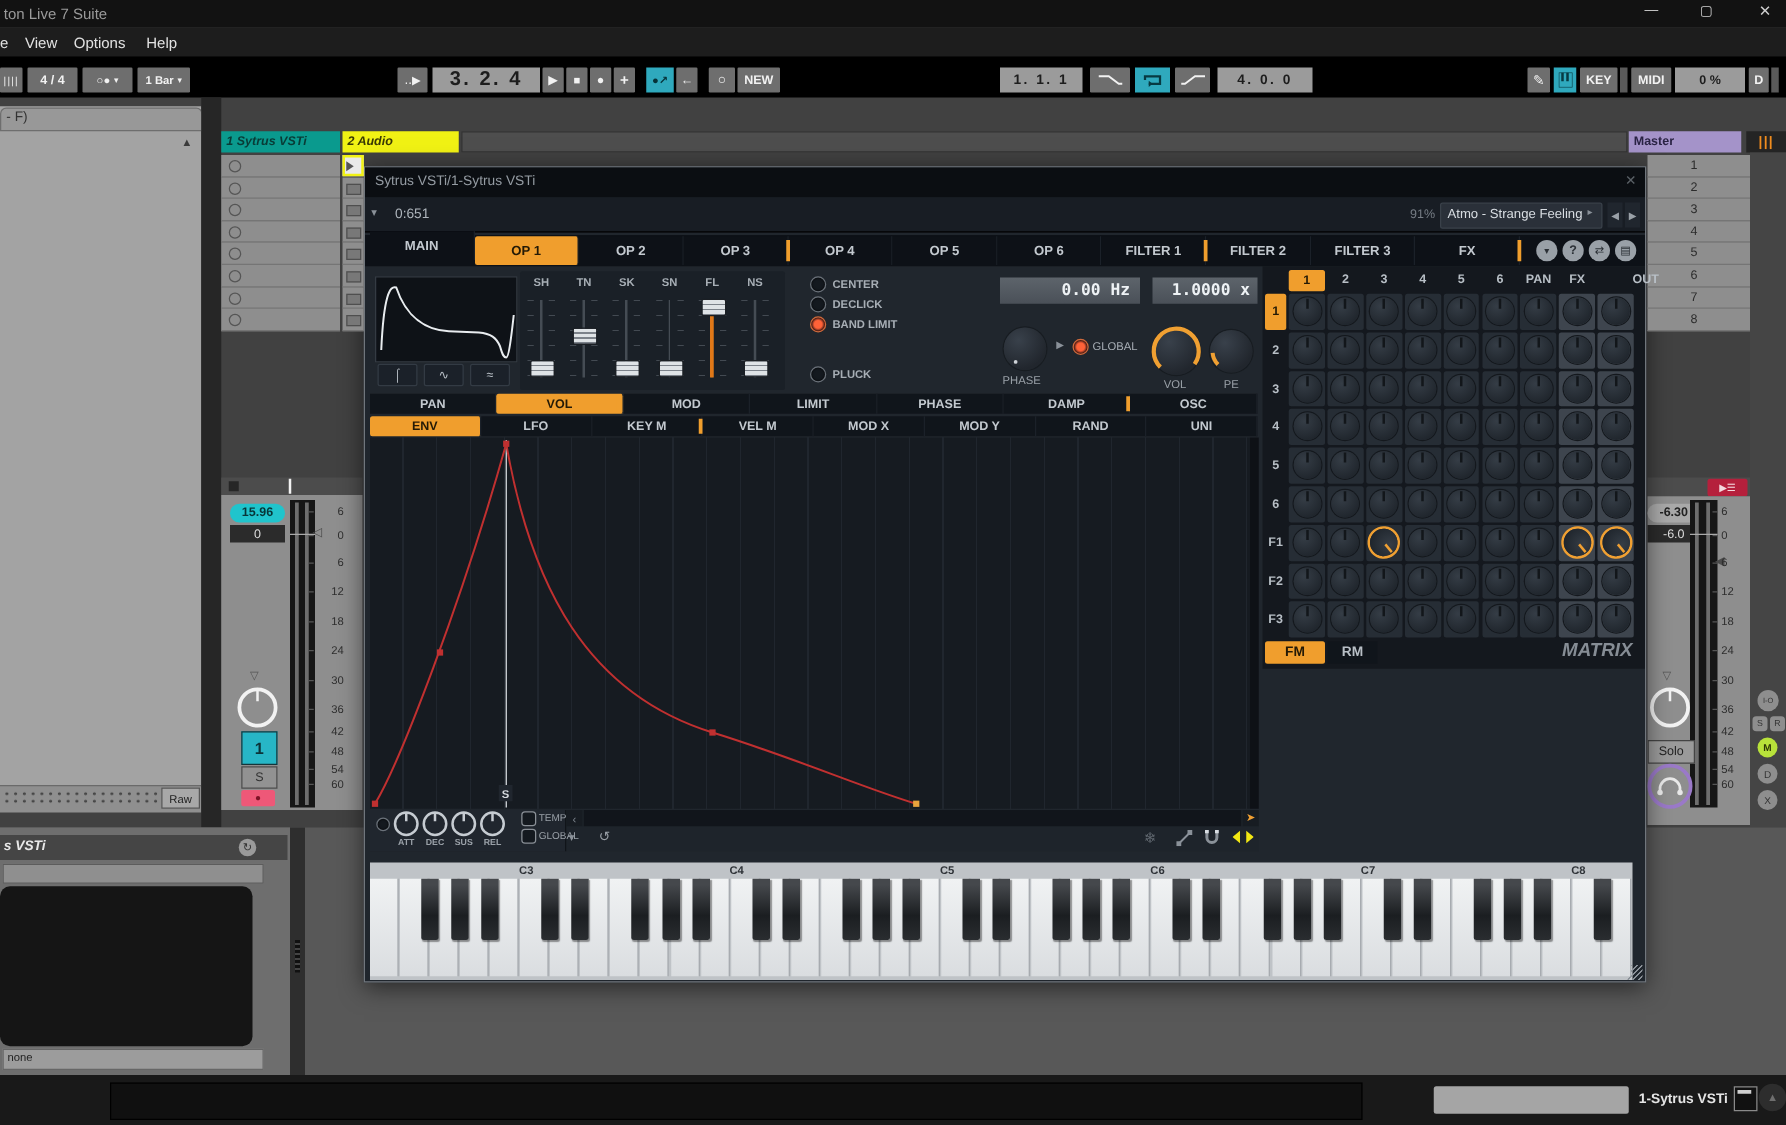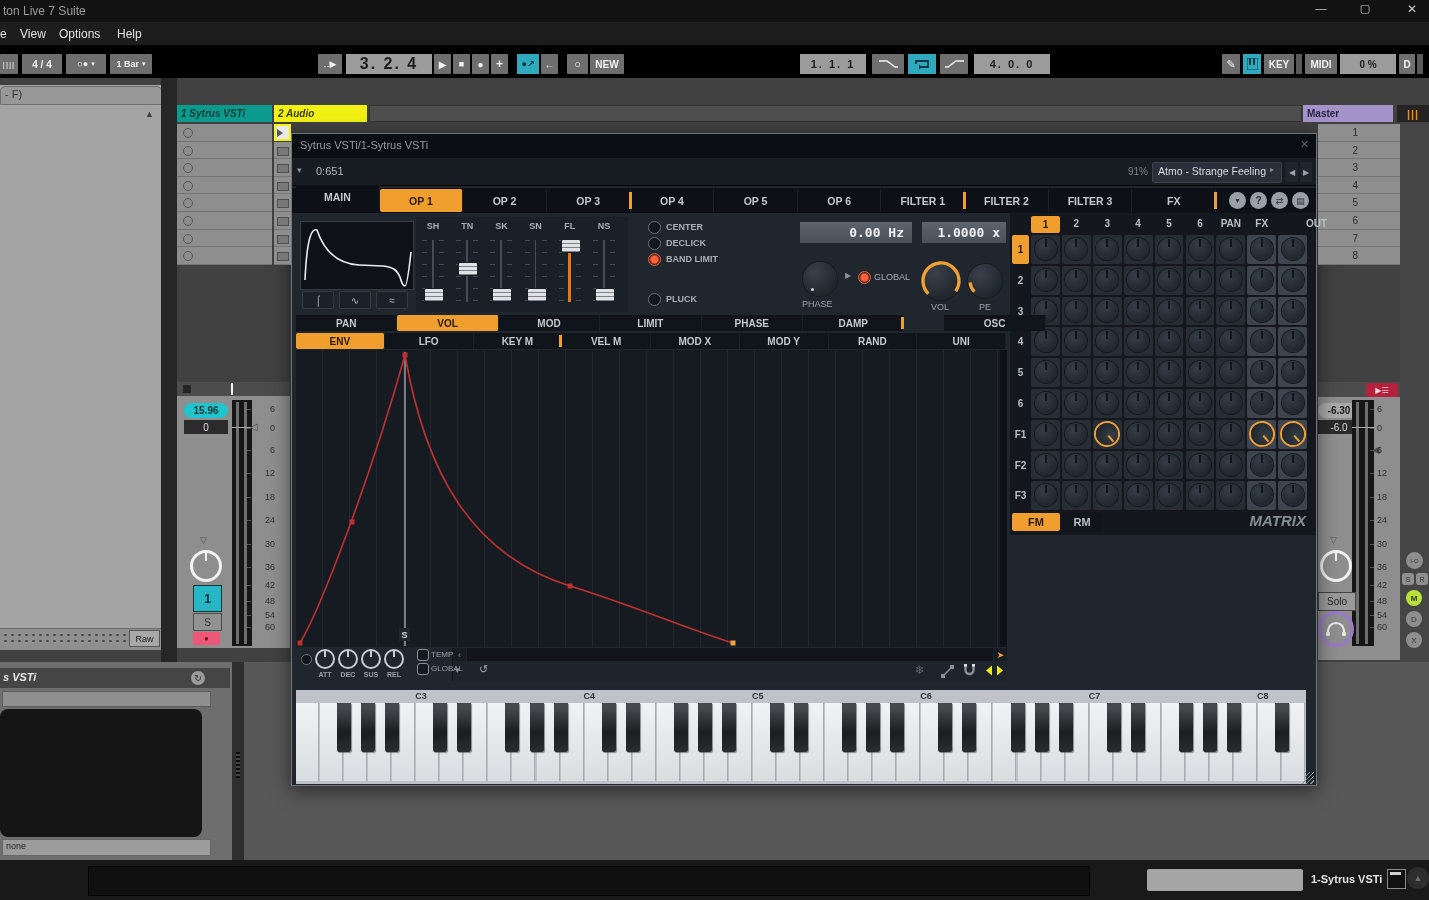--- a/index.html
+++ b/index.html
@@ -789,21 +789,21 @@
     <div style="position: absolute; left: 1278.2px; top: 481.4px; width: 28.9px; height: 28.8px; background: rgb(62, 69, 78); border-radius: 2px;"></div>
     <div class="mk" style="position: absolute; left: 1281.7px; top: 484.4px; width: 22px; height: 22px; transform: rotate(0deg);">
       <i></i>
     </div>
     <div class="etab" style="position: absolute; left: 296px; top: 315px; width: 100.4px; height: 16px; display: flex; align-items: center; justify-content: center;">PAN</div>
     <div class="etab on" style="position: absolute; left: 397.4px; top: 315px; width: 100.4px; height: 16px; display: flex; align-items: center; justify-content: center;">VOL</div>
     <div class="etab" style="position: absolute; left: 498.8px; top: 315px; width: 100.4px; height: 16px; display: flex; align-items: center; justify-content: center;">MOD</div>
     <div class="etab" style="position: absolute; left: 600.2px; top: 315px; width: 100.4px; height: 16px; display: flex; align-items: center; justify-content: center;">LIMIT</div>
     <div class="etab" style="position: absolute; left: 701.6px; top: 315px; width: 100.4px; height: 16px; display: flex; align-items: center; justify-content: center;">PHASE</div>
     <div class="etab" style="position: absolute; left: 803px; top: 315px; width: 100.4px; height: 16px; display: flex; align-items: center; justify-content: center;">DAMP</div>
-    <div class="etab" style="position: absolute; left: 904.4px; top: 315px; width: 100.4px; height: 16px; display: flex; align-items: center; justify-content: center; margin-left: 40px;">OSC</div>
+    <div class="etab" style="position: absolute; left: 904.4px; top: 315px; width: 100.4px; height: 16px; display: flex; align-items: center; justify-content: center;">OSC</div>
     <div style="position: absolute; left: 901.4px; top: 317px; width: 3px; height: 12px; background: rgb(240, 158, 45);"></div>
     <div style="position: absolute; left: 492.8px; top: 317px; width: 3px; height: 12px; background: rgb(240, 158, 45);"></div>
     <div class="etab on" style="position: absolute; left: 296px; top: 333px; width: 87.75px; height: 16px; display: flex; align-items: center; justify-content: center;">ENV</div>
     <div class="etab" style="position: absolute; left: 384.75px; top: 333px; width: 87.75px; height: 16px; display: flex; align-items: center; justify-content: center;">LFO</div>
     <div class="etab" style="position: absolute; left: 473.5px; top: 333px; width: 87.75px; height: 16px; display: flex; align-items: center; justify-content: center;">KEY M</div>
     <div class="etab" style="position: absolute; left: 562.25px; top: 333px; width: 87.75px; height: 16px; display: flex; align-items: center; justify-content: center;">VEL M</div>
     <div class="etab" style="position: absolute; left: 651px; top: 333px; width: 87.75px; height: 16px; display: flex; align-items: center; justify-content: center;">MOD X</div>
     <div class="etab" style="position: absolute; left: 739.75px; top: 333px; width: 87.75px; height: 16px; display: flex; align-items: center; justify-content: center;">MOD Y</div>
     <div class="etab" style="position: absolute; left: 828.5px; top: 333px; width: 87.75px; height: 16px; display: flex; align-items: center; justify-content: center;">RAND</div>
     <div class="etab" style="position: absolute; left: 917.25px; top: 333px; width: 87.75px; height: 16px; display: flex; align-items: center; justify-content: center;">UNI</div>

